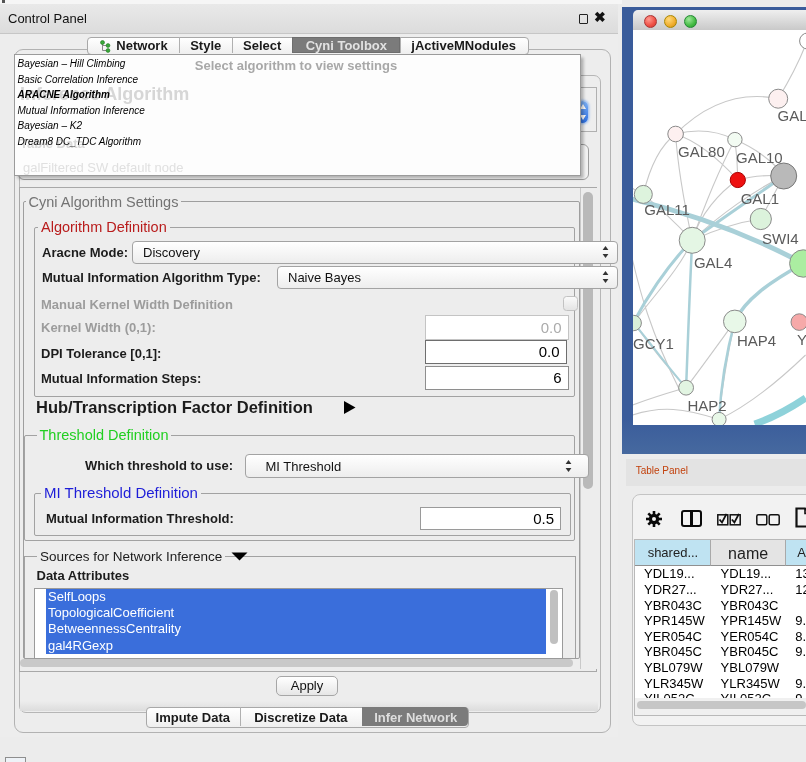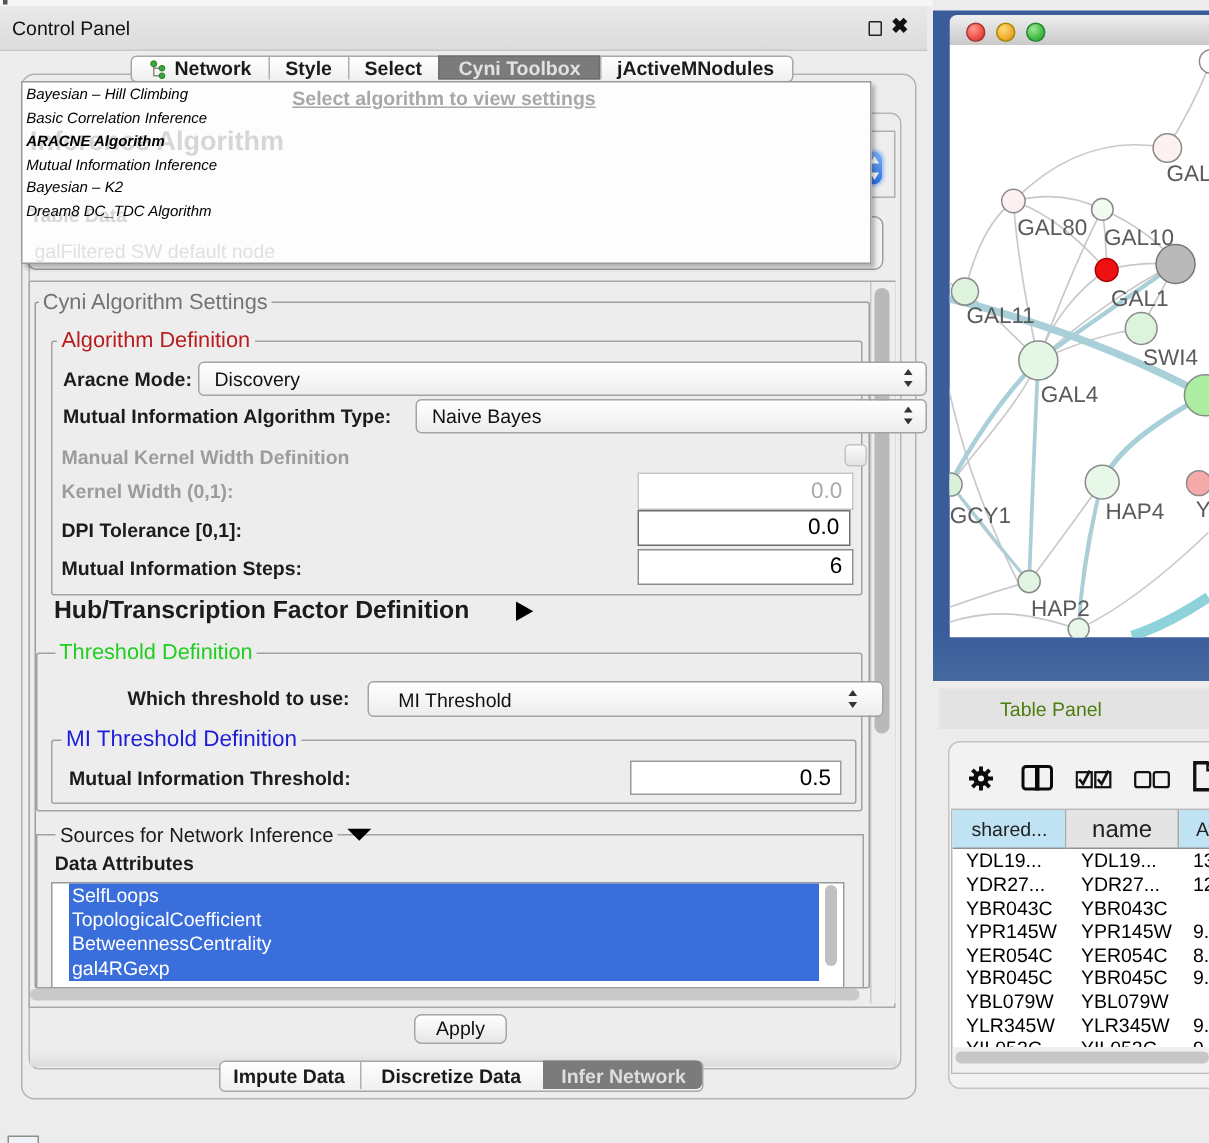--- a/index.html
+++ b/index.html
@@ -134,21 +134,21 @@
 
 <div class="abs" style="left:570px;top:87px;width:25px;height:43px;border:1px solid #b0b0b0;background:#eee;"></div>
 <div class="abs" style="left:577px;top:101px;width:11px;height:22px;border-radius:5.5px;background:linear-gradient(#7cb0f4,#2e6fe0);box-shadow:0 0 2px 1.5px rgba(110,165,245,0.55);"></div>
 <svg class="abs" style="left:579px;top:104px;" width="8" height="16" viewBox="0 0 8 16">
     <path d="M4 0 L7 5 H1 Z" fill="#fff"></path>
     <path d="M4 16 L7 11 H1 Z" fill="#fff"></path>
   </svg>
 <div class="abs" style="left:18px;top:144px;width:569px;height:34px;border:1px solid #9e9e9e;border-radius:6px;background:#f2f2f2;"></div>
 
 <div class="abs" style="left:13.5px;top:54px;width:565px;height:120px;background:#fdfdfd;border:1px solid #9b9b9b;box-shadow:2.5px 2.5px 3px rgba(0,0,0,0.28);"></div>
-<div class="abs" style="left:14px;top:58px;width:564px;text-align:center;font-size:13px;font-weight:bold;color:#a8a8a8;text-decoration:underline;">Select algorithm to view settings</div>
+<div class="abs" style="left:14px;top:58px;width:564px;text-align:center;font-size:13px;font-weight:bold;color:#a8a8a8;">Select algorithm to view settings</div>
 <div class="abs" style="left:20px;top:84px;font-size:18px;font-weight:bold;color:#d6d6d6;">Inference Algorithm</div>
 <div class="abs" style="left:20px;top:136px;font-size:13px;font-weight:bold;color:#d8d8d8;">Table Data</div>
 <div class="abs" style="left:23px;top:160px;font-size:13px;color:#e0e0e0;">galFiltered SW default node</div>
 <div class="abs" style="left:17.5px;top:56px;font-size:10px;color:#000;line-height:15.5px;white-space:pre;font-style:italic;">Bayesian – Hill Climbing
 Basic Correlation Inference
 <b>ARACNE Algorithm</b>
 Mutual Information Inference
 Bayesian – K2
 Dream8 DC_TDC Algorithm</div>
 
@@ -226,21 +226,21 @@
     <text x="694.3" y="268.3">GAL4</text>
     <text x="633.5" y="348.7">GCY1</text>
     <text x="737.4" y="345.9">HAP4</text>
     <text x="797.5" y="344.5">YD</text>
     <text x="687.8" y="410.7">HAP2</text>
   </g>
 </svg>
 
 <div class="abs" style="left:622px;top:454px;width:184px;height:308px;background:#ececec;"></div>
 <div class="abs" style="left:626px;top:459px;width:180px;height:27px;background:#e3e3e3;"></div>
-<div class="abs" style="left:635.7px;top:465px;font-size:13px;color:#4d7c0f;margin-left:31px;">Table Panel</div>
+<div class="abs" style="left:635.7px;top:465px;font-size:10px;color:#c2410c;">Table Panel</div>
 <div class="abs" style="left:631.5px;top:494px;width:180px;height:230px;border:1px solid #c4c4c4;border-radius:8px;background:#f2f2f2;"></div>
 
 <svg class="abs" style="left:645px;top:510px;" width="18" height="18" viewBox="0 0 18 18">
   <g fill="#0a0a0a">
       <circle cx="9" cy="9" r="5.2"></circle>
   <g stroke="#0a0a0a" stroke-width="2.6">
     <line x1="9" y1="1" x2="9" y2="17"></line>
         <line x1="1" y1="9" x2="17" y2="9"></line>
     <line x1="3.3" y1="3.3" x2="14.7" y2="14.7"></line>
         <line x1="14.7" y1="3.3" x2="3.3" y2="14.7"></line>

